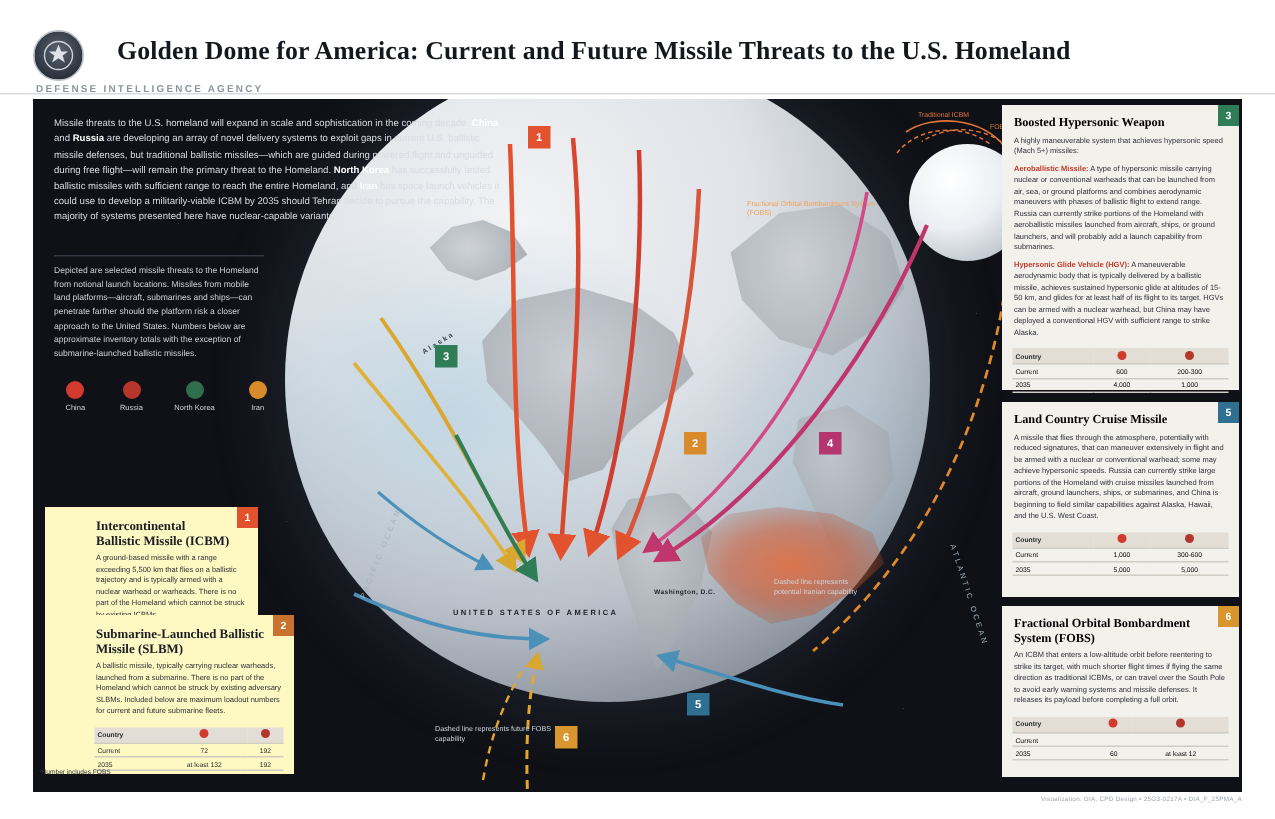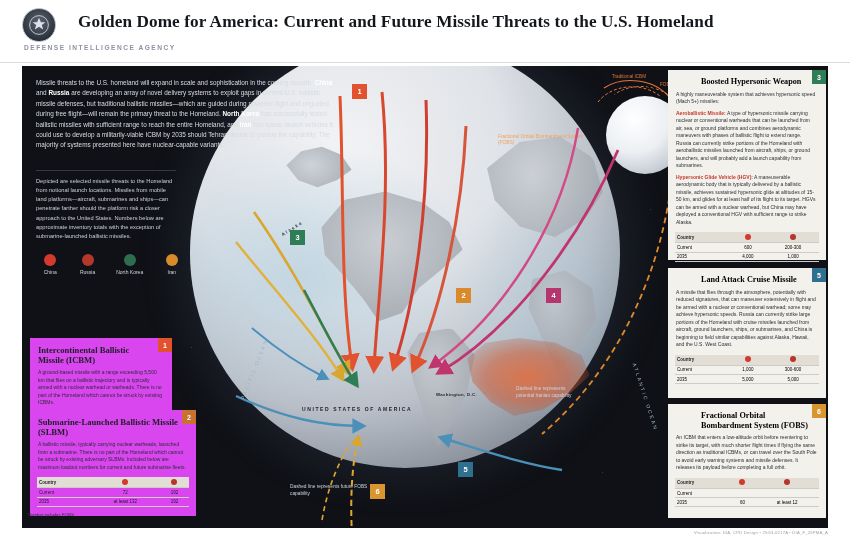--- a/index.html
+++ b/index.html
@@ -10,21 +10,21 @@
     overflow: hidden;
   }
   #page {
     position: relative;
     width: 850px; height: 546px;
     background: #ffffff;
   }
 
   
   .header {
-    position: absolute; left: 0; top: 0; width: 850px; height: 62px;
+    position: absolute; left: 0; top: 12px; width: 850px; height: 62px;
     background: #ffffff;
   }
   .seal {
     position: absolute; left: 22px; top: 8px;
     width: 34px; height: 34px; border-radius: 50%;
     background: radial-gradient(circle at 50% 40%, #5b6472 0%, #2c333d 70%, #171b21 100%);
     border: 1.6px solid #b9bec6;
     display: flex; align-items: center; justify-content: center;
     color: #e8eaee; font-size: 8px; letter-spacing: .2px;
   }
@@ -163,22 +163,23 @@
   
   .legend { position: absolute; left: 14px; top: 188px; width: 150px; }
   .legend-row { display: flex; gap: 9px; align-items: flex-start; }
   .lg-item { text-align: center; width: 30px; }
   .lg-dot { width: 12px; height: 12px; border-radius: 50%; margin: 0 auto 3px; }
   .lg-txt { font-size: 5px; color: #cfd4db; }
 
   
   .card {
     position: absolute;
-    background: #d946ef;
+    background: #fef9c3;
     color: #1b1e23;
+    padding-left: 26px;
   }
   .card-num {
     position: absolute; right: 0; top: 0;
     width: 14px; height: 14px;
     display: flex; align-items: center; justify-content: center;
     color: #fff; font-size: 7px; font-weight: bold;
   }
   .card-title {
     font-family: "Liberation Serif", serif;
     font-weight: bold; font-size: 8.6px; line-height: 1.18;
@@ -195,21 +196,21 @@
   table.mini th, table.mini td {
     font-size: 4.5px; padding: 1.6px 2px; text-align: center;
     border-bottom: .5px solid #cfccc4;
   }
   table.mini th { background: #e2ded5; font-weight: bold; color: #23262b; }
   table.mini th.lbl, table.mini td.lbl { text-align: left; }
   .flagdot { display: inline-block; width: 6px; height: 6px; border-radius: 50%; }
 
   
   .rcard { position: absolute; left: 668px; background: #f3f1ec; }
-  .rcard .card-title { font-size: 8.2px; margin-left: 25px; }
+  .rcard .card-title { font-size: 8.2px; }
 
   
   svg.overlay {
     position: absolute; left: 0; top: 0; width: 806px; height: 462px;
     pointer-events: none;
   }
 
   
   .marker {
     position: absolute; width: 15px; height: 15px;
@@ -450,21 +451,21 @@
         <td class="lbl">2035</td>
         <td>4,000</td>
         <td>1,000</td>
       </tr>
     </tbody>
       </table>
   </div>
 
   <div class="rcard" style="top:268px;width:158px;height:130px">
     <div class="card-num" style="background:#2f6f8f">5</div>
-    <div class="card-title">Land Attack Cruise Missile</div>
+    <div class="card-title">Land Country Cruise Missile</div>
     <div class="card-body">A missile that flies through the atmosphere, potentially with reduced signatures, that can maneuver extensively in flight and be armed with a nuclear or conventional warhead; some may achieve hypersonic speeds. Russia can currently strike large portions of the Homeland with cruise missiles launched from aircraft, ground launchers, ships, or submarines, and China is beginning to field similar capabilities against Alaska, Hawaii, and the U.S. West Coast.</div>
     <table class="mini">
       <tbody>
           <tr>
         <th class="lbl">Country</th>
         <th><span class="flagdot" style="background:#d23a2e"></span></th>
         <th><span class="flagdot" style="background:#b5362b"></span></th>
       </tr>
       <tr>
         <td class="lbl">Current</td>

